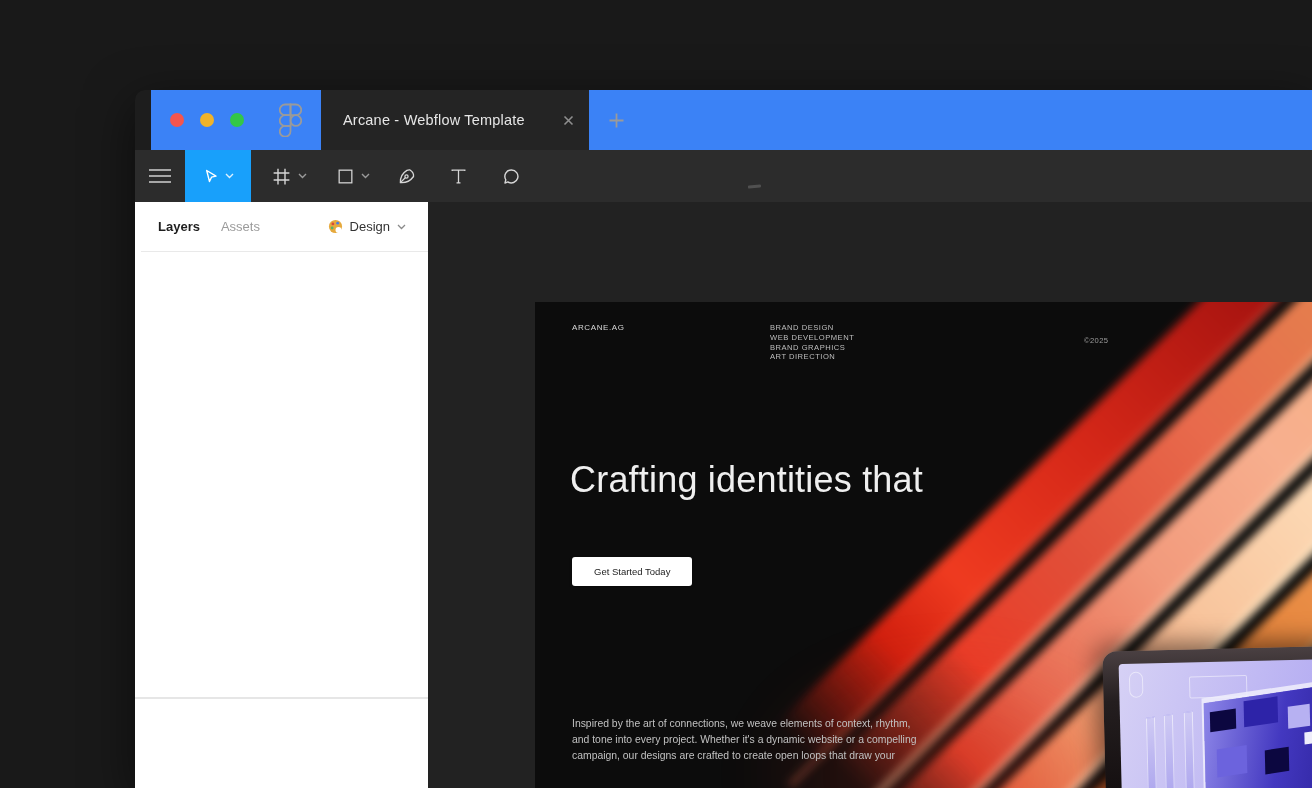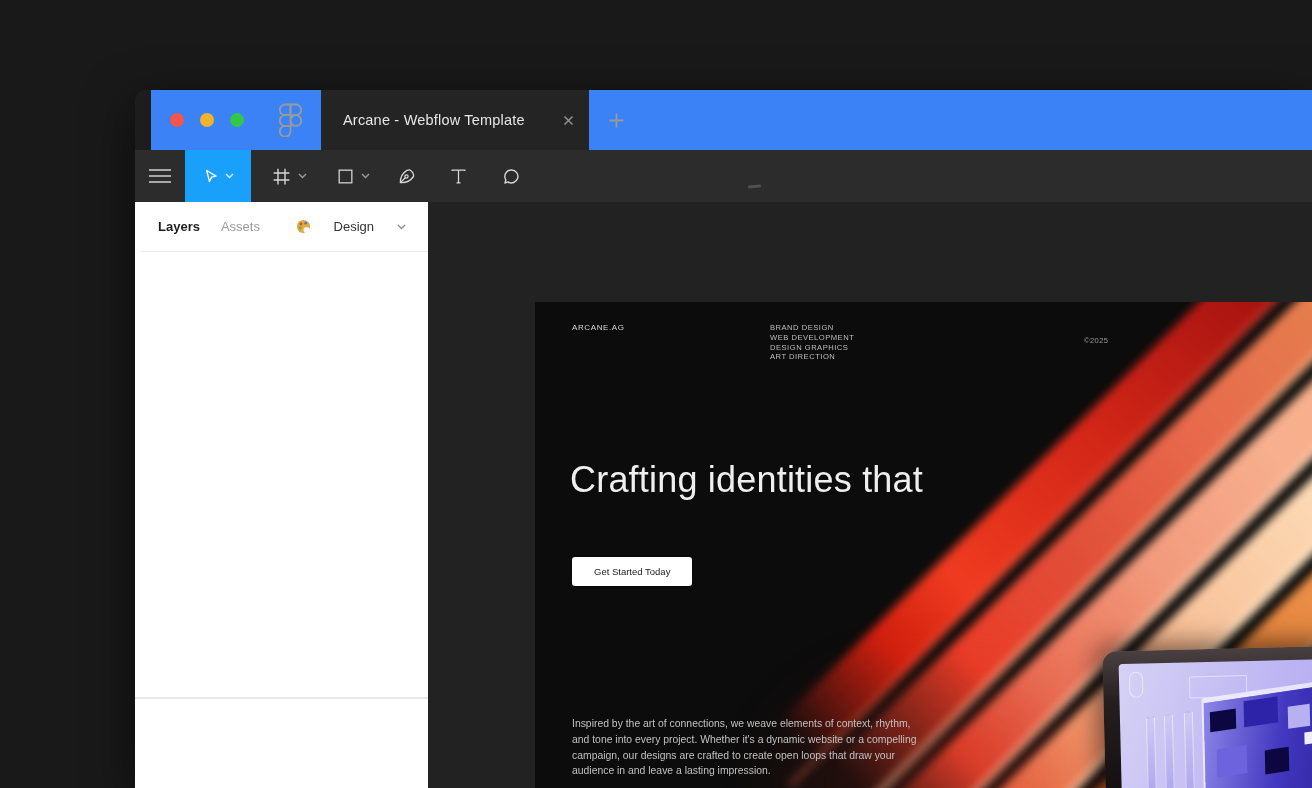--- a/index.html
+++ b/index.html
@@ -36,21 +36,21 @@
   .tool { position:absolute; top:0; height:52px; display:flex; align-items:center; justify-content:center; gap:6px; }
   .tool.active { background:#18a0fb; }
   .cursor-artifact { position:absolute; left:613px; top:35px; width:13px; height:3px;
     background:rgba(210,210,210,.22); border-radius:1px; transform:rotate(-6deg); }
 
   
   .left-panel { position:absolute; left:0; top:112px; width:293px; bottom:0; background:#ffffff;padding-left:6px; }
   .panel-tabs { display:flex; align-items:center; height:50px; padding-left:17px; border-bottom:1px solid #e9e9e9; }
   .panel-tab-layers { font-size:13px; font-weight:bold; color:#1e1e1e; margin-right:21px; }
   .panel-tab-assets { font-size:13px; color:#9b9b9b; }
-  .mode-switcher { margin-left:auto; margin-right:22px; display:flex; align-items:center; gap:23px; }
+  .mode-switcher { margin-left:auto; margin-right:22px; display:flex; align-items:center; gap:7px; }
   .mode-label { font-size:13px; color:#333; }
   .panel-divider { position:absolute; left:0; right:0; top:495px; height:2px; background:#e6e6e6; }
 
   
   .canvas { position:absolute; left:293px; top:112px; right:0; bottom:0; background:#222222; }
 
   
   .site-frame {
     position:absolute; left:107px; top:100px; right:0; bottom:0;
     background:#0c0c0c; overflow:hidden;
@@ -251,38 +251,37 @@
         <div class="bar b3"></div>
         <div class="bar b4"></div>
         <div class="bar b5"></div>
       </div>
       <div class="streak-glow"></div>
 
       <div class="site-logo">ARCANE.AG</div>
       <div class="site-nav">
         <div>BRAND DESIGN</div>
         <div>WEB DEVELOPMENT</div>
-        <div>DESIGN GRAPHICS</div>
+        <div>BRAND GRAPHICS</div>
         <div>ART DIRECTION</div>
       </div>
       <div class="site-copy">©2025</div>
 
       <div class="hero-heading">
         <div>
           <span>Crafting identities that</span>
         </div>
       </div>
 
       <button class="cta">Get Started Today</button>
 
       <div class="hero-paragraph">
         <div>Inspired by the art of connections, we weave elements of context, rhythm,</div>
         <div>and tone into every project. Whether it's a dynamic website or a compelling</div>
         <div>campaign, our designs are crafted to create open loops that draw your</div>
-        <div>audience in and leave a lasting impression.</div>
       </div>
 
       <div class="laptop">
         <div class="laptop-screen">
           <div class="outline-rect" style="left:10px; top:8px; width:14px; height:26px; border-radius:8px;"></div>
           <div class="outline-rect" style="left:70px; top:14px; width:58px; height:22px;"></div>
           <div class="outline-rect" style="left:120px; top:34px; width:36px; height:12px;"></div>
 
           <div class="voxel-wall">
             <div class="wall-layer" style="left:0;"></div>

